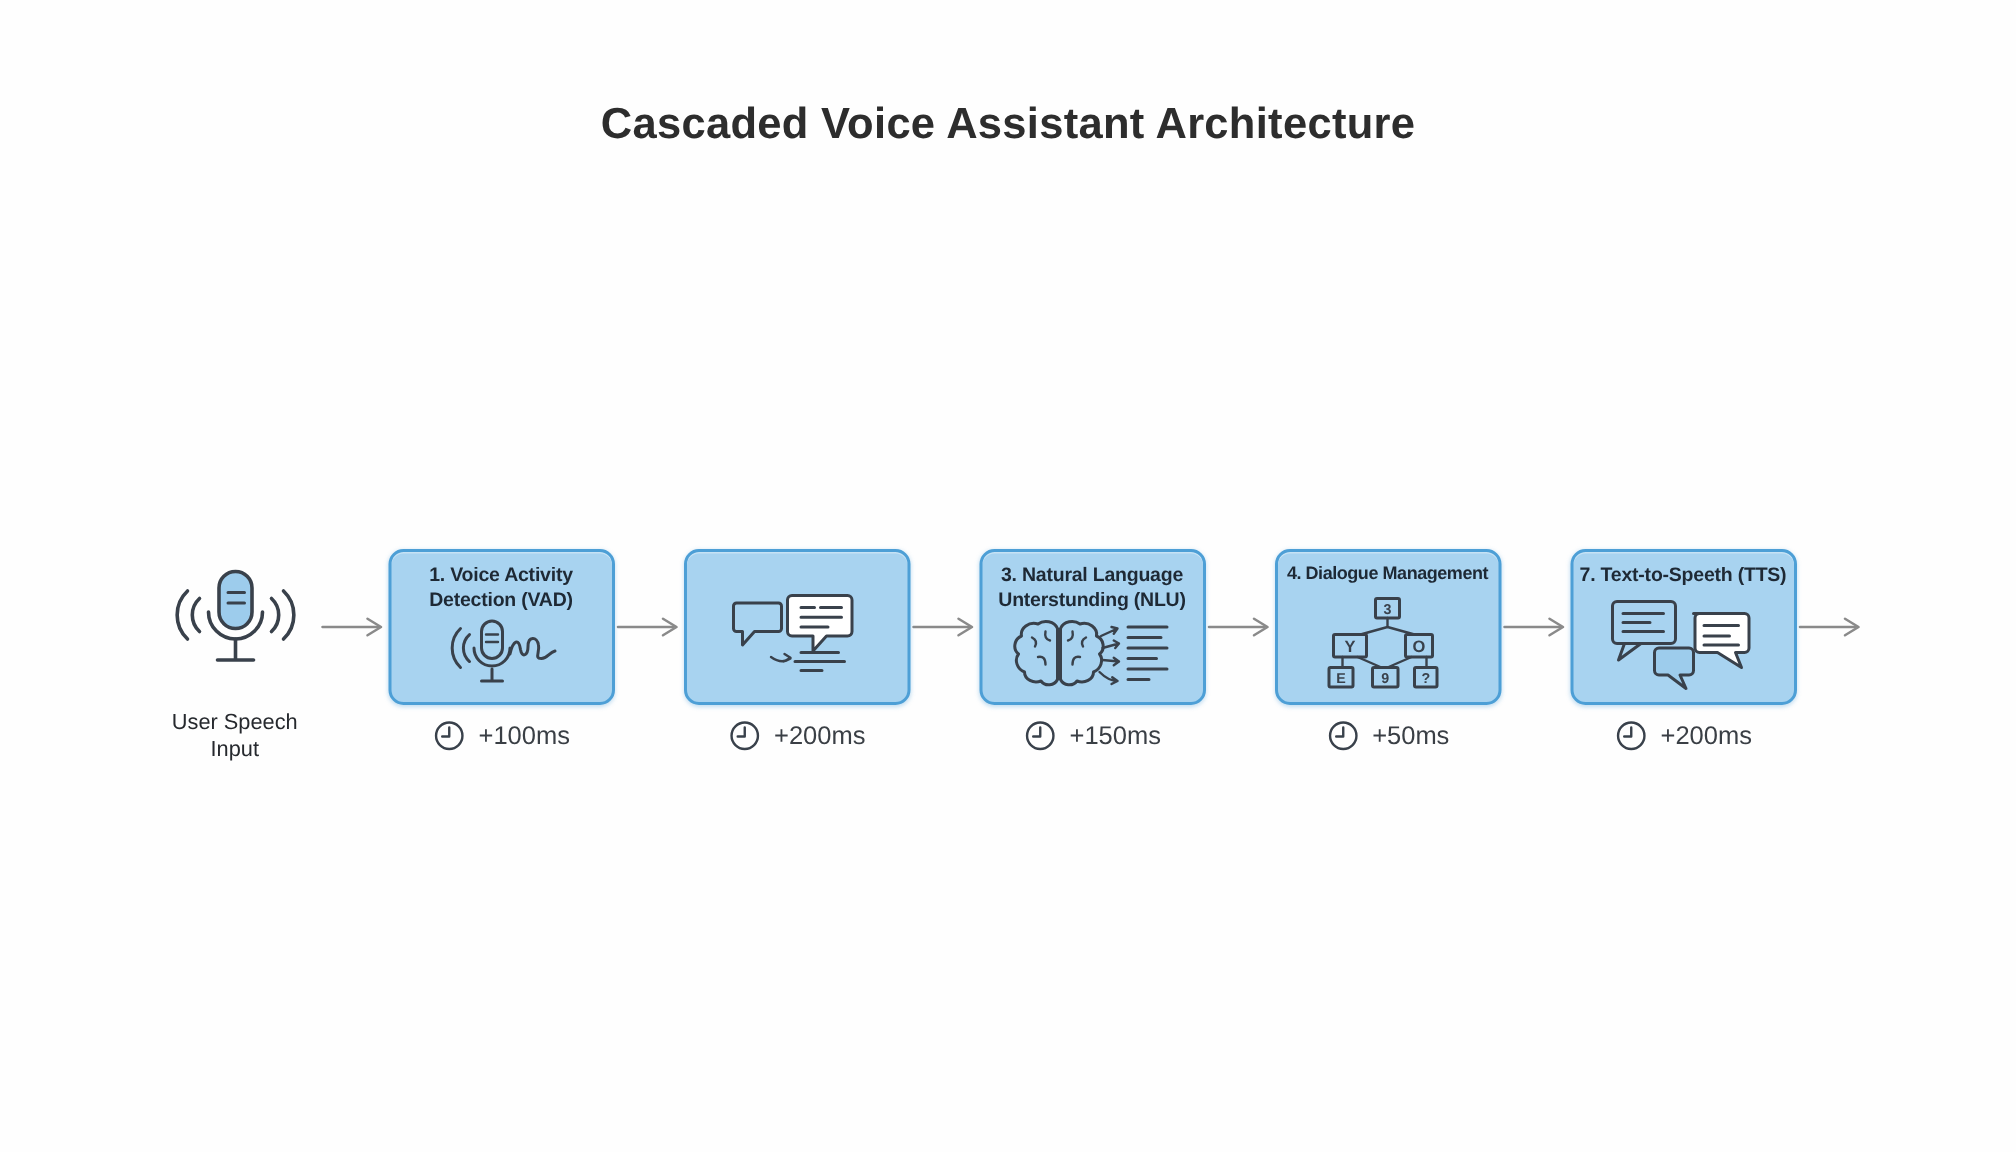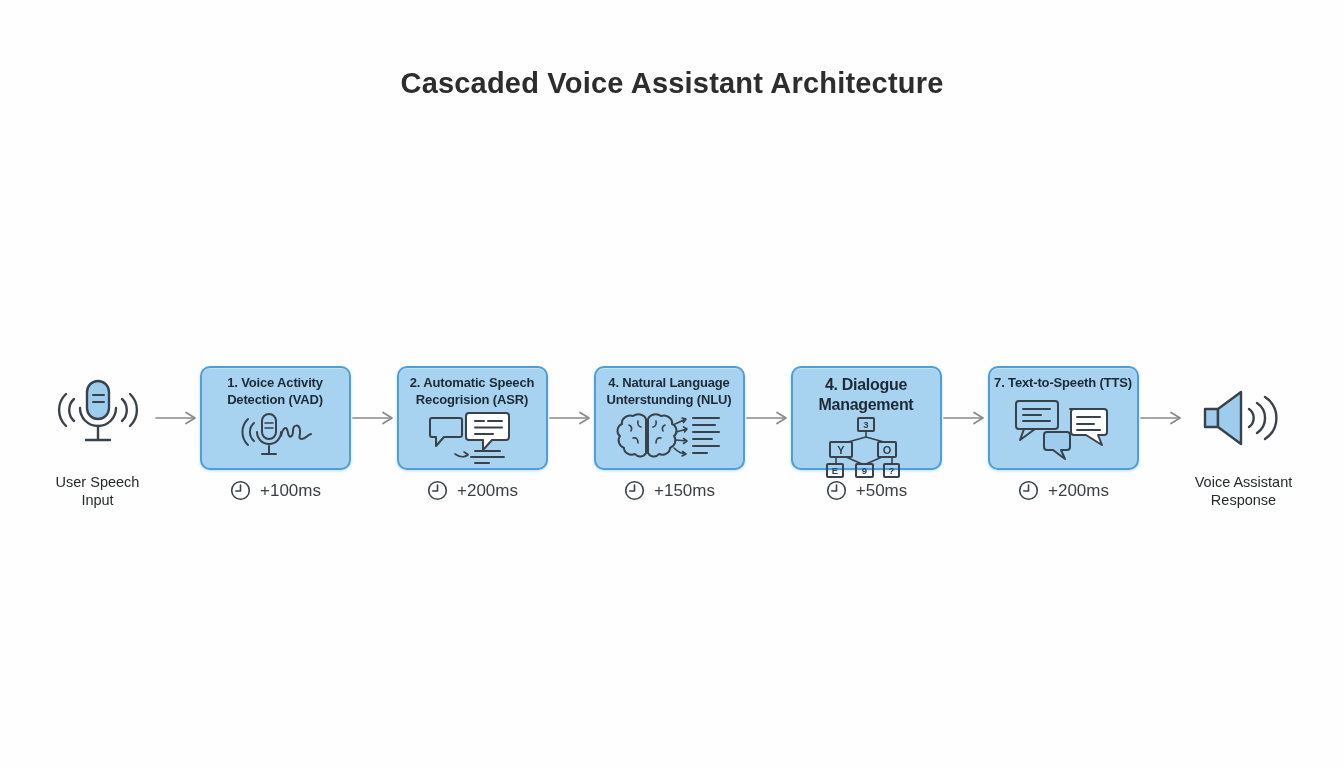--- a/index.html
+++ b/index.html
@@ -21,21 +21,21 @@
                 color:#26292e; line-height:1.22; }
 
   .stage { position:relative; width:151px; height:104px; }
   .box { width:151px; height:104px; border-radius:10px;
          background:var(--box-fill,#a8d3f0);
          border:2.5px solid var(--box-border,#4d9fd6);
          box-shadow:0 1px 3px rgba(77,159,214,.35), inset 0 1px 0 rgba(255,255,255,.35);
          display:flex; flex-direction:column; padding-top:7px; }
   .box-title { font-size:13px; font-weight:700; color:var(--box-text,#1e2935);
                text-align:center; line-height:1.27; padding:0 3px; letter-spacing:-.15px; }
-  .box-title.tight { font-size:16px; letter-spacing:-.3px; }
+  .box-title.tight { font-size:12px; letter-spacing:-.3px; }
   .box-icon { flex:1; display:flex; align-items:center; justify-content:center; width:100%; }
 
   .latency { position:absolute; top:113px; left:0; width:100%;
              display:flex; align-items:center; justify-content:center; gap:8px; }
   .latency-text { font-size:17px; font-weight:500; color:var(--latency-text,#3a3f45); }
 
   .total { position:absolute; top:708px; left:0; width:100%; text-align:center;
            font-size:17px; font-weight:700; color:var(--total-text,#333); }
 
   svg { display:block; }
@@ -101,21 +101,20 @@
       </div>
     </div>
 
     <svg class="arrow" width="46" height="16" viewBox="0 0 46 16">
       <path class="ar" d="M2 8 H39"></path>
         <path class="ar" d="M32 2.5 L41 8 L32 13.5"></path>
     </svg>
 
     <div class="stage">
       <div class="box">
-        <div class="box-title">2. Automatic Speech Recogrision (ASR)</div>
         <div class="box-icon">
           <svg width="104" height="56" viewBox="0 0 104 56">
             <path class="st" d="M12 8 h28 a2 2 0 0 1 2 2 v15 a2 2 0 0 1 -2 2 h-16 l-8 9 v-9 h-4 a2 2 0 0 1 -2 -2 v-15 a2 2 0 0 1 2 -2 z"></path>
             <path class="st fillw" d="M49 3 h37 a3 3 0 0 1 3 3 v21 a3 3 0 0 1 -3 3 h-14 l-9 10 v-10 h-14 a3 3 0 0 1 -3 -3 v-21 a3 3 0 0 1 3 -3 z"></path>
             <path class="st" d="M55 11 H64 M68 11 H82 M55 17.5 H82 M55 24 H73"></path>
             <path class="st thin" d="M35 44 q7 5 13 1 M44 42 l4 2.5 l-4.5 2.5"></path>
             <path class="st" d="M55 41 H80 M51 47 H84 M55 53 H69"></path>
           </svg>
         </div>
       </div>
@@ -128,21 +127,21 @@
       </div>
     </div>
 
     <svg class="arrow" width="46" height="16" viewBox="0 0 46 16">
       <path class="ar" d="M2 8 H39"></path>
         <path class="ar" d="M32 2.5 L41 8 L32 13.5"></path>
     </svg>
 
     <div class="stage">
       <div class="box">
-        <div class="box-title">4. Natural Language Unterstunding (NLU)</div>
+        <div class="box-title">3. Natural Language Unterstunding (NLU)</div>
         <div class="box-icon">
           <svg width="108" height="52" viewBox="0 0 108 52">
             <path class="st" d="M31 7 C29 2 22 1 18 4 C12 2 6 7 7 12 C2 14 1 21 5 24 C2 28 4 34 9 36 C9 41 15 44 20 42 C23 46 29 45 31 41 Z"></path>
             <path class="st" d="M33 7 C35 2 42 1 46 4 C52 2 58 7 57 12 C62 14 63 21 59 24 C62 28 60 34 55 36 C55 41 49 44 44 42 C41 46 35 45 33 41 Z"></path>
             <path class="st thin" d="M14 13 q4 2 2 6 M23 9 q-1 5 3 6 M18 26 q5 -1 5 5"></path>
             <path class="st thin" d="M50 13 q-4 2 -2 6 M41 9 q1 5 -3 6 M46 26 q-5 -1 -5 5"></path>
             <path class="st thin" d="M60 12 L71 7 M67 6 L71 7 L68.5 10.5"></path>
             <path class="st thin" d="M61 20 L72 17 M68.5 15 L72 17 L69.5 20"></path>
             <path class="st thin" d="M61 28 L72 29 M68.5 26.5 L72 29 L68.5 31.5"></path>
             <path class="st thin" d="M59 36 q6 6 12 6 M67.5 39.5 L71 42 L67 44"></path>
@@ -220,27 +219,17 @@
         </svg>
         <span class="latency-text">+200ms</span>
       </div>
     </div>
 
     <svg class="arrow" width="46" height="16" viewBox="0 0 46 16">
       <path class="ar" d="M2 8 H39"></path>
         <path class="ar" d="M32 2.5 L41 8 L32 13.5"></path>
     </svg>
 
-    <div class="node output">
-      <svg width="86" height="66" viewBox="0 0 86 66">
-        <rect class="st wide fillb" x="4" y="24" width="13" height="18"></rect>
-        <path class="st wide fillb" d="M17 24 L40 7 L40 59 L17 42 Z"></path>
-        <path class="st wide" d="M48 24 a11 11 0 0 1 0 18"></path>
-        <path class="st wide" d="M56 18 a18 18 0 0 1 0 30"></path>
-        <path class="st wide" d="M64 12 a25 25 0 0 1 0 42"></path>
-      </svg>
-      <div class="node-label">Voice Assistant Response</div>
-    </div>
 
   </div>
 
 
 </div>
 
 </body></html>

